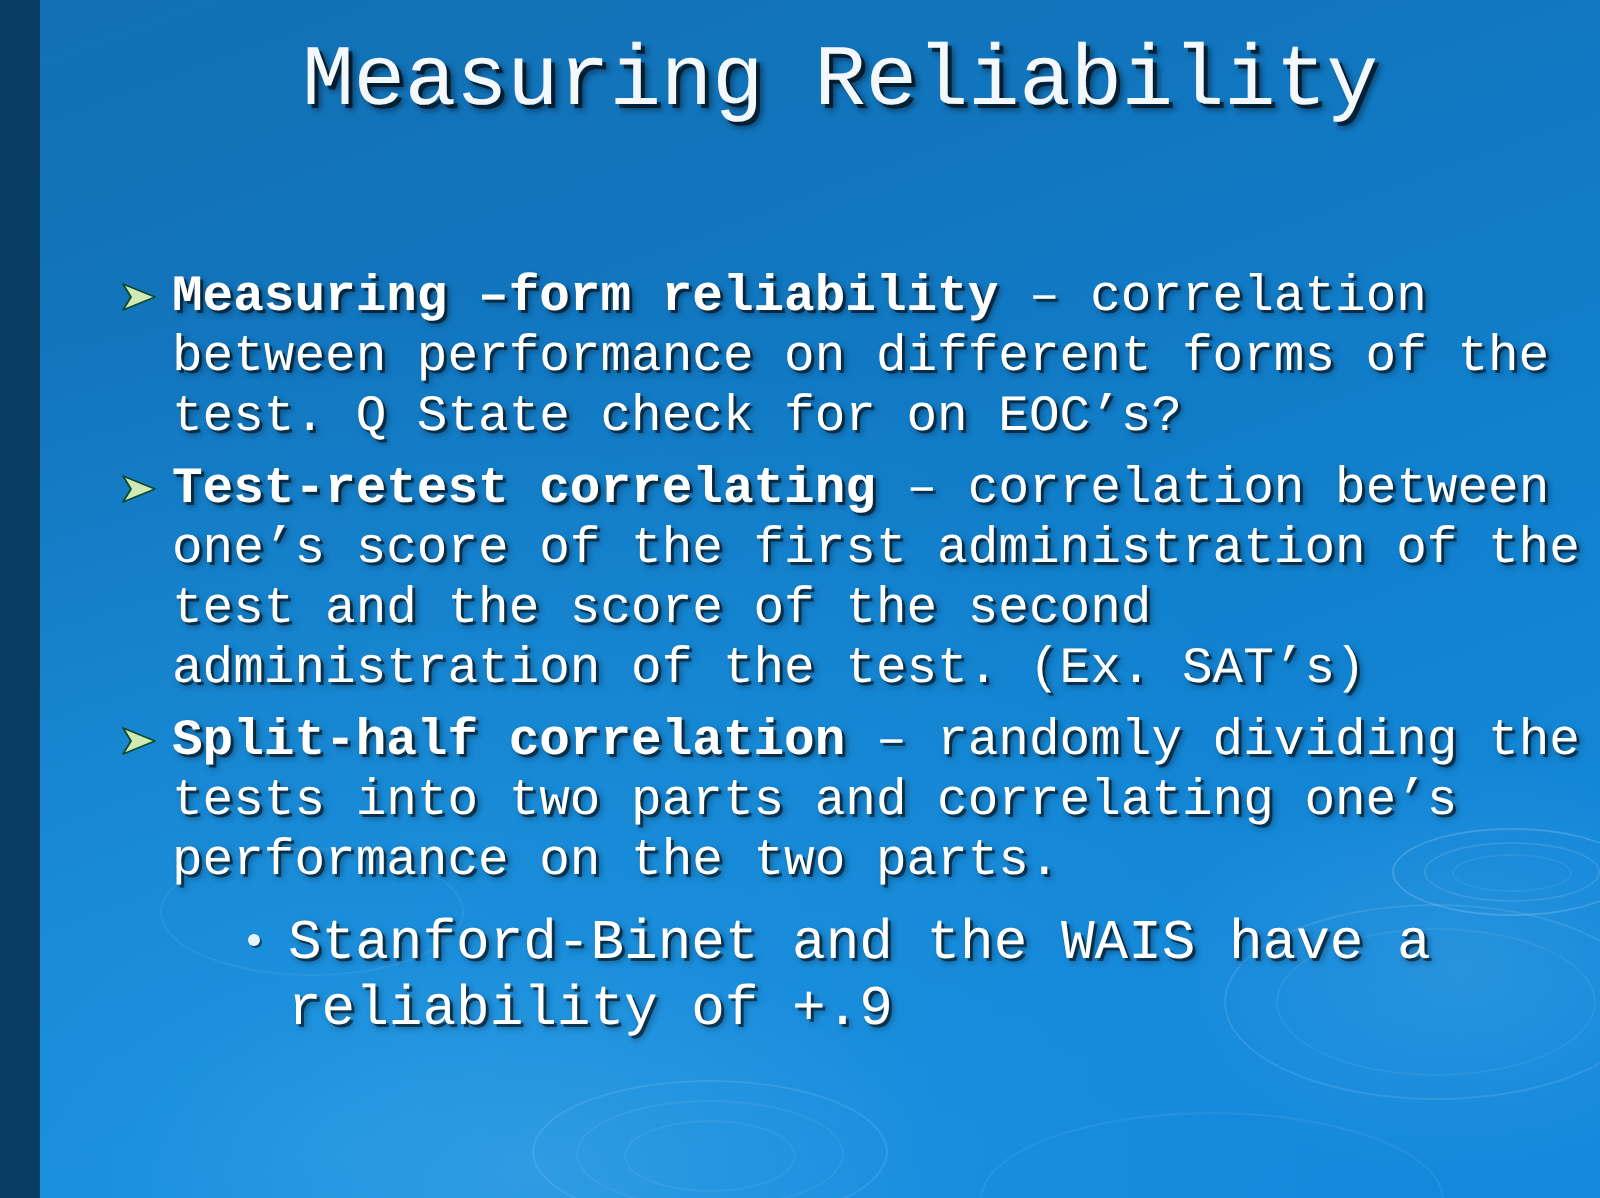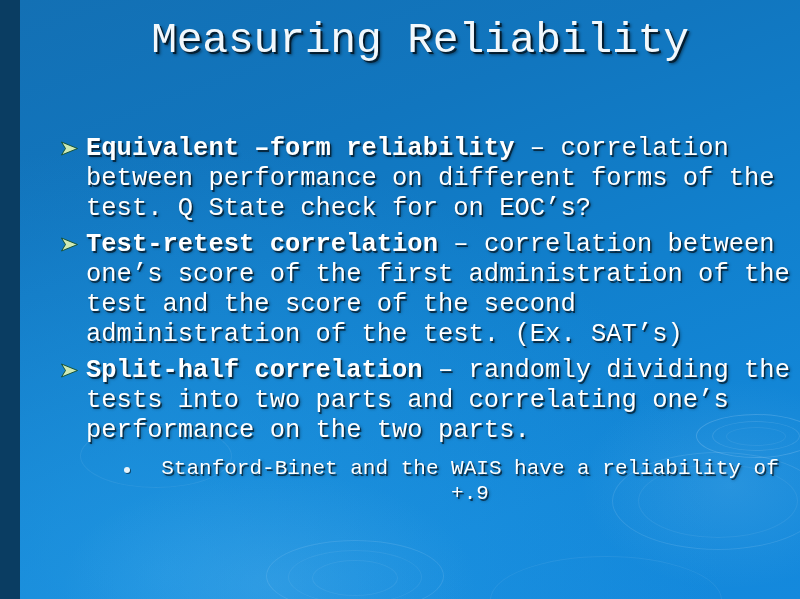--- a/index.html
+++ b/index.html
@@ -91,27 +91,26 @@
   .bullet.italic-bullet {
     font-style: italic;
   }
 
   
   .subbullet {
     position: relative;
     margin-left: 62px;
     margin-top: 10px;
     padding-left: 26px;
-    font-size: 21px;
+    font-size: 28px;
     line-height: 1.2;
     color: #ffffff;
     text-shadow:
       1.5px 1.5px 0 rgba(0,0,0,0.55),
       2px 2px 3px rgba(0,0,0,0.38);
-    text-align: center;
   }
   .subbullet .dot {
     position: absolute;
     left: 6px;
     top: 11px;
     width: 6px;
     height: 6px;
     border-radius: 50%;
     background: #e8f4fb;
     box-shadow: 1px 1px 0 rgba(0,0,0,0.5);
@@ -141,29 +140,29 @@
 
   <div id="title">Measuring Reliability</div>
 
   <div id="body">
 
     <div class="bullet">
       <span class="marker">
         <svg width="19" height="17" viewBox="0 0 19 17">
           <path d="M1.5 2.0 L17.5 8.5 L1.5 15.0 L5.5 8.5 Z" fill="#cfeab4" stroke="#0d4a2a" stroke-width="0.9" stroke-linejoin="round"></path>
         </svg>
-      </span><b>Equivalent –form reliability</b><span> – </span><span>correlation between performance on different forms of the test. Q State check for on EOC’s?</span>
+      </span><b>Measuring –form reliability</b><span> – </span><span>correlation between performance on different forms of the test. Q State check for on EOC’s?</span>
     </div>
 
     <div class="bullet">
       <span class="marker">
         <svg width="19" height="17" viewBox="0 0 19 17">
           <path d="M1.5 2.0 L17.5 8.5 L1.5 15.0 L5.5 8.5 Z" fill="#cfeab4" stroke="#0d4a2a" stroke-width="0.9" stroke-linejoin="round"></path>
         </svg>
-      </span><b>Test-retest correlation</b><span> – </span><span>correlation between one’s score of the first administration of the test and the score of the second administration of the test. (Ex. SAT’s)</span>
+      </span><b>Test-retest correlating</b><span> – </span><span>correlation between one’s score of the first administration of the test and the score of the second administration of the test. (Ex. SAT’s)</span>
     </div>
 
     <div class="bullet">
       <span class="marker">
         <svg width="19" height="17" viewBox="0 0 19 17">
           <path d="M1.5 2.0 L17.5 8.5 L1.5 15.0 L5.5 8.5 Z" fill="#cfeab4" stroke="#0d4a2a" stroke-width="0.9" stroke-linejoin="round"></path>
         </svg>
       </span><b>Split-half correlation</b><span> – </span><span>randomly dividing the tests into two parts and correlating one’s performance on the two parts.</span>
     </div>
 

